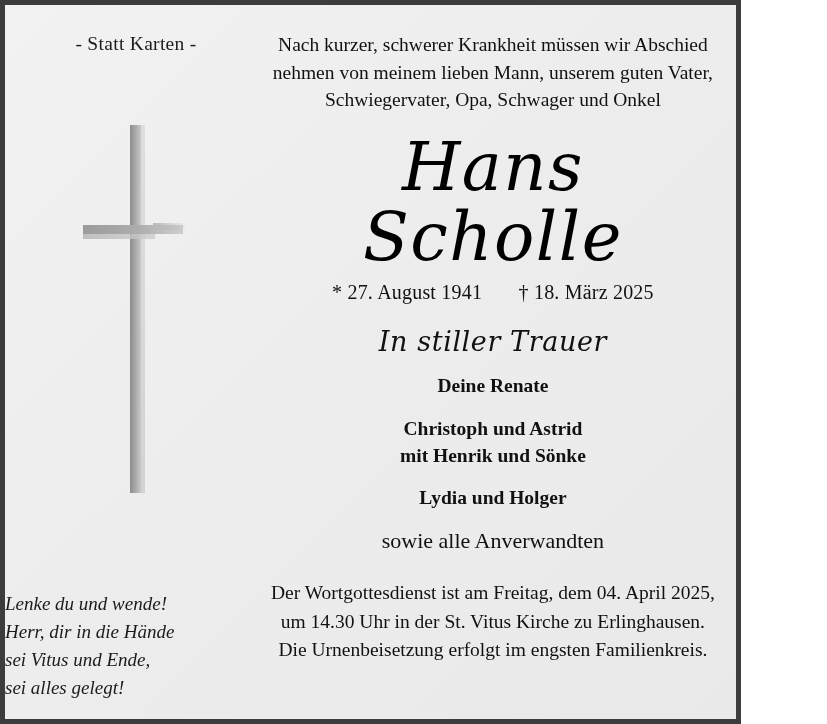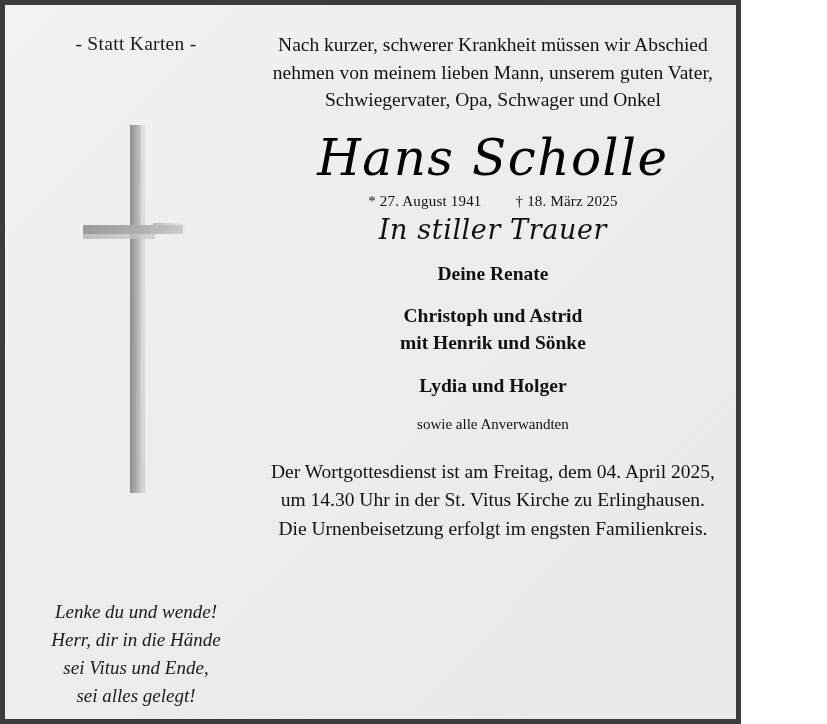--- a/index.html
+++ b/index.html
@@ -84,23 +84,23 @@
     position: absolute;
     left: 148px;
     top: 118px;
     width: 34px;
     height: 7px;
     background: linear-gradient(to right, #b9b9b9, rgba(200,200,200,0));
   }
   .verse {
     position: absolute;
     left: 0;
-    bottom: 9px;
+    bottom: 17px;
     width: 262px;
-    text-align: center;
+    text-align: left;
     font-style: italic;
     font-size: 19px;
     line-height: 1.48;
     color: #1b1b1b;
   }
   
   .right-col {
     flex: 1 1 auto;
     padding: 26px 26px 18px 4px;
     box-sizing: border-box;
@@ -110,50 +110,50 @@
   .intro {
     font-size: 19.5px;
     line-height: 1.42;
     margin: 0 0 6px 0;
   }
   .intro div { white-space: nowrap; }
   .name {
     font-family: "DejaVu Serif", "Liberation Serif", serif;
     font-style: italic;
     font-weight: 400;
-    font-size: 50px;
+    font-size: 67px;
     letter-spacing: 1.5px;
     margin: 18px 0 4px 0;
     line-height: 1.05;
     color: #000;
   }
   .dates {
-    font-size: 15px;
+    font-size: 20px;
     margin: 8px 0 0 0;
     letter-spacing: .2px;
   }
   .dates .sep { display: inline-block; width: 26px; }
   .mourning {
     font-family: "DejaVu Serif", "Liberation Serif", serif;
     font-style: italic;
     font-size: 27px;
-    margin: 4px 0 0 0;
+    margin: 22px 0 0 0;
     letter-spacing: .6px;
   }
   .family {
     margin-top: 16px;
   }
   .fam-group {
     font-weight: bold;
     font-size: 19.5px;
     line-height: 1.38;
     margin-bottom: 16px;
   }
   .relatives {
-    font-size: 15px;
+    font-size: 22px;
     margin: 2px 0 18px 0;
   }
   .address {
     font-size: 19.5px;
     margin: 0 0 22px 0;
   }
   .service {
     font-size: 19.5px;
     line-height: 1.45;
     margin-top: 25px;

